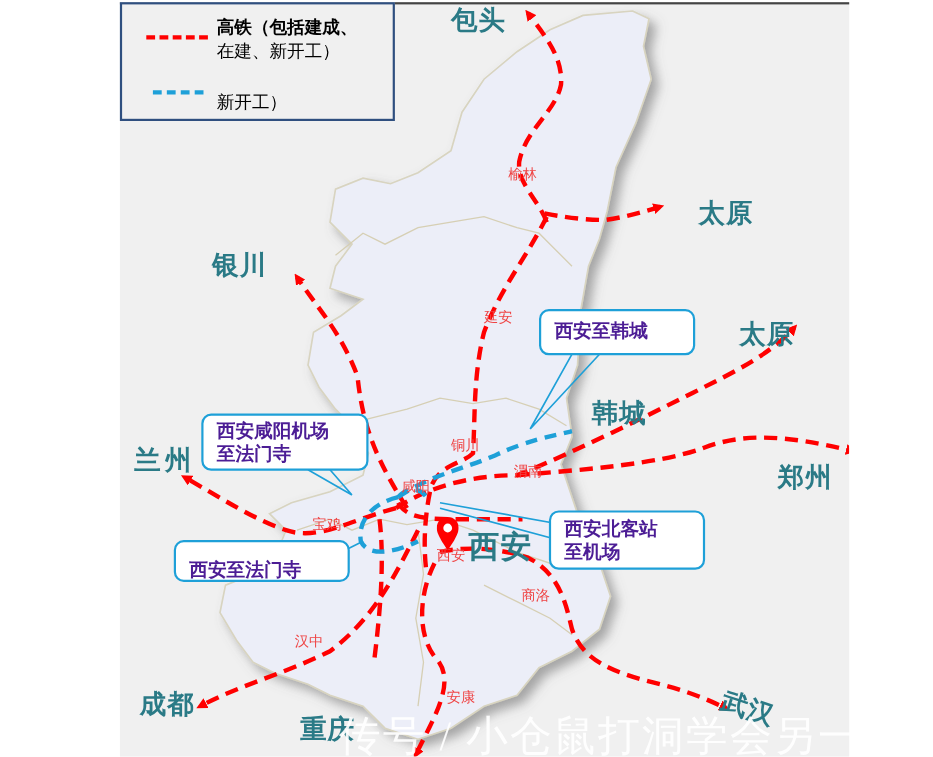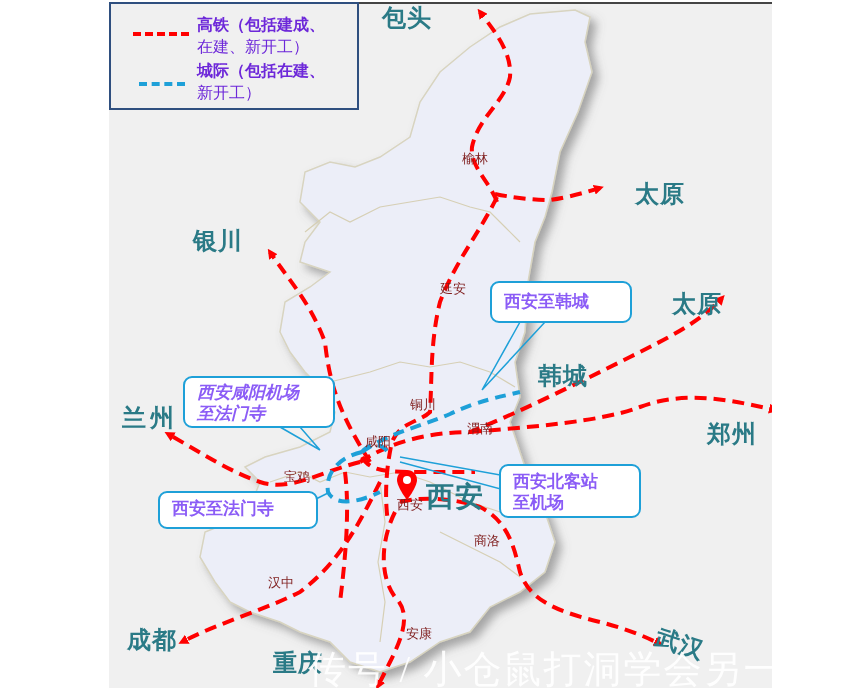--- a/index.html
+++ b/index.html
@@ -2,26 +2,26 @@
 <html><head>
 <meta charset="utf-8">
 <style>
   html,body{margin:0;padding:0;background:#ffffff;}
   body{width:848px;height:688px;position:relative;overflow:hidden;font-family:"DejaVu Sans",sans-serif;}
   .panel{position:absolute;left:109px;top:2px;width:663px;height:684px;background:#f0f0f0;border-top:2px solid #444;overflow:hidden;}
   svg.map{position:absolute;left:0;top:0;}
   .legend{position:absolute;left:109px;top:2px;width:250px;height:108px;border:2px solid #2f4f7f;background:#f0f0f0;box-sizing:border-box;}
   .legend .row{position:absolute;left:0;}
   .legend .sw{position:absolute;width:62px;height:0;border-top:4px dashed;}
-  .legend .txt{position:absolute;left:86px;font-size:16px;line-height:22px;color:#6d28d9;width:160px;}
+  .legend .txt{position:absolute;left:86px;font-size:16px;line-height:22px;color:#000000;width:160px;}
   .legend .txt b{font-weight:bold;}
   .city{position:absolute;color:#2a7a86;font-weight:bold;font-size:24px;white-space:nowrap;letter-spacing:1px;}
   .city.big{font-size:28px;}
-  .small{position:absolute;font-size:13px;color:#7f1d1d;white-space:nowrap;}
-  .callout{position:absolute;background:#ffffff;border:2px solid #1ea0d8;border-radius:9px;font-weight:bold;color:#8b5cf6;font-size:17px;line-height:21px;padding:4px 12px;box-sizing:border-box;white-space:nowrap;}
+  .small{position:absolute;font-size:13px;color:#ef4444;white-space:nowrap;}
+  .callout{position:absolute;background:#ffffff;border:2px solid #1ea0d8;border-radius:9px;font-weight:bold;color:#4c1d95;font-size:17px;line-height:21px;padding:4px 12px;box-sizing:border-box;white-space:nowrap;}
   .wm{position:absolute;left:272px;top:644px;font-size:38px;color:rgba(255,255,255,0.92);white-space:nowrap;letter-spacing:2px;font-family:Liberation Serif, serif;}
 </style>
 </head>
 <body>
 
 <div class="panel">
   <svg class="map" width="663" height="684" viewBox="109 2 663 684">
     <defs>
       <filter id="shadow" x="-10%" y="-10%" width="130%" height="130%">
         <feDropShadow dx="6" dy="6" stdDeviation="5" flood-color="#666" flood-opacity="0.55"></feDropShadow>
@@ -71,25 +71,25 @@
   </svg>
 </div>
 
 <div class="legend">
   <div class="row" style="top:6px">
     <div class="sw" style="left:22px;top:22px;border-color:#ff0000;width:56px;"></div>
     <div class="txt" style="top:4px;"><b>高铁（包括建成、</b><br><span>在建、新开工）</span></div>
   </div>
   <div class="row" style="top:56px">
     <div class="sw" style="left:28px;top:22px;border-color:#1ea0d8;width:46px;"></div>
-    <div class="txt" style="top:0px;"><b>城际（包括在建、</b><br><span>新开工）</span></div>
+    <div class="txt" style="top:0px;"><br><span>新开工）</span></div>
   </div>
 </div>
 
-<div class="city" style="left:382px;top:2px;text-align:right;">包头</div>
+<div class="city" style="left:410px;top:2px;text-align:right;">包头</div>
 <div class="city" style="left:635px;top:178px;">太原</div>
 <div class="city" style="left:193px;top:225px;">银川</div>
 <div class="city" style="left:672px;top:288px;">太原</div>
 <div class="city" style="left:518px;top:360px;padding-left:20px;">韩城</div>
 <div class="city" style="left:122px;top:402px;font-weight:bold;letter-spacing:4px;">兰州</div>
 <div class="city" style="left:707px;top:418px;">郑州</div>
 <div class="city big" style="left:426px;top:478px;">西安</div>
 <div class="city" style="left:127px;top:624px;">成都</div>
 <div class="city" style="left:655px;top:628px;transform:rotate(18deg);">武汉</div>
 <div class="city" style="left:273px;top:647px;">重庆</div>
@@ -106,25 +106,25 @@
 <div class="small" style="left:406px;top:625px;">安康</div>
 
 <svg style="position:absolute;left:397px;top:470px;" width="20" height="30" viewBox="0 0 20 30">
   <path d="M10,0 C4,0 0,4.5 0,10 C0,17 10,30 10,30 C10,30 20,17 20,10 C20,4.5 16,0 10,0 Z" fill="#ff0000"></path>
   <circle cx="10" cy="10" r="4" fill="#ffffff"></circle>
 </svg>
 
 <div class="callout" style="left:490px;top:281px;width:142px;height:42px;padding-top:8px;">
   <span>西安至韩城</span>
 </div>
-<div class="callout" style="left:183px;top:376px;width:152px;height:52px;font-style:italic;">
+<div class="callout" style="left:183px;top:376px;width:152px;height:52px;">
   <span>西安咸阳机场</span><br>
   <span>至法门寺</span>
 </div>
-<div class="callout" style="left:158px;top:491px;width:160px;height:38px;padding-top:5px;">
+<div class="callout" style="left:158px;top:491px;width:160px;height:38px;padding-top:16px;">
   <span>西安至法门寺</span>
 </div>
 <div class="callout" style="left:499px;top:464px;width:142px;height:54px;padding-top:5px;">
   <span>西安北客站</span><br>
   <span>至机场</span>
 </div>
 
 <div class="wm" style="left:308px;">传号 / 小仓鼠打洞学会另一种</div>
 
 </body></html>

